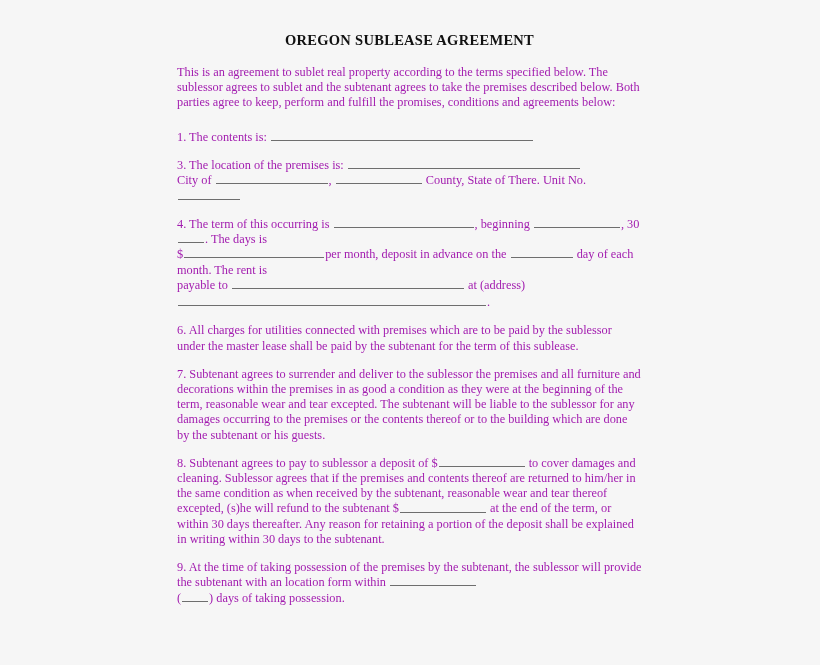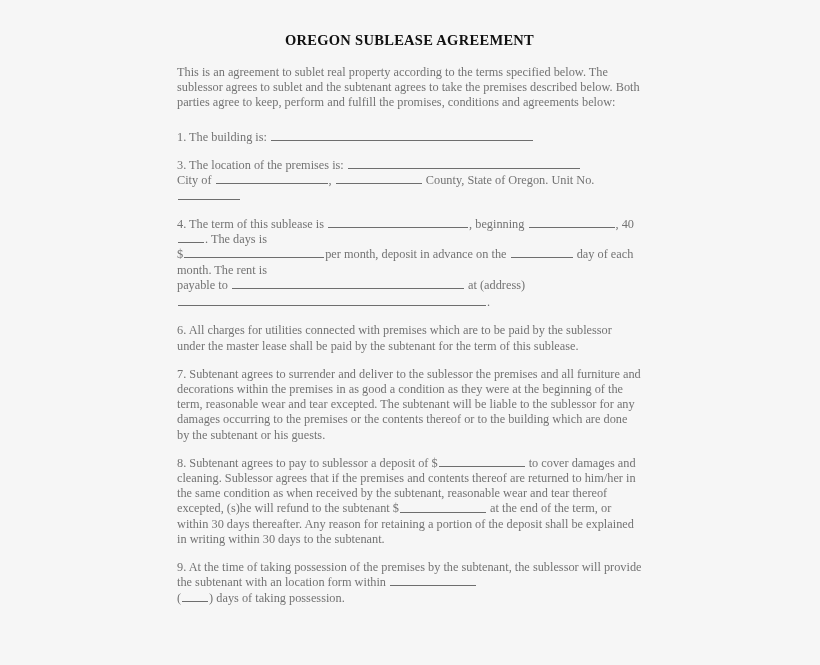--- a/index.html
+++ b/index.html
@@ -36,21 +36,21 @@
     letter-spacing: 0.3px;
     margin: 0 0 16px 0;
     color: #111;
   }
 
   .para {
     font-size: 12.3px;
     line-height: 15.2px;
     margin: 0 0 13px 0;
     text-align: left;
-    color: #737373;
+    color: #a21caf;
   }
 
   .para.intro {
     margin-bottom: 19px;
   }
 
   
   .blank {
     display: inline-block;
     border-bottom: 1px solid #6e6e6e;
@@ -83,41 +83,41 @@
 
 <div id="page">
   <div id="content">
 
     <h1 class="doc-title">OREGON SUBLEASE AGREEMENT</h1>
 
     <p class="para intro">This is an agreement to sublet real property according to the terms specified below. The sublessor agrees to sublet and the subtenant agrees to take the premises described below. Both parties agree to keep, perform and fulfill the promises, conditions and agreements below:</p>
 
     <p class="para">
       <span>1.</span>
-      <span>The building is:</span>
+      <span>The contents is:</span>
       <span class="blank w-full"></span>
     </p>
 
 
     <p class="para">
       <span>3.</span>
       <span>The location of the premises is:</span>
       <span class="blank w-huge"></span><br>
       <span>City of</span>
       <span class="blank w-l"></span><span>,</span>
       <span class="blank w-m"></span>
-      <span>County, State of Oregon. Unit No.</span>
+      <span>County, State of There. Unit No.</span>
       <span class="blank w-s"></span>
     </p>
 
     <p class="para">
       <span>4.</span>
-      <span>The term of this sublease is</span>
+      <span>The term of this occurring is</span>
       <span class="blank w-xl"></span><span>, beginning</span>
-      <span class="blank w-m"></span><span>, 40</span><span class="blank w-xxs"></span><span>. The days is</span>
+      <span class="blank w-m"></span><span>, 30</span><span class="blank w-xxs"></span><span>. The days is</span>
       <br>
       <span>$</span><span class="blank w-xl"></span><span>per month, deposit in advance on the</span>
       <span class="blank w-s"></span>
       <span>day of each month. The rent is</span>
       <br>
       <span>payable to</span>
       <span class="blank w-huge"></span>
       <span>at (address)</span>
       <span class="standalone-rule"><span class="blank"></span>.</span>
     </p>

